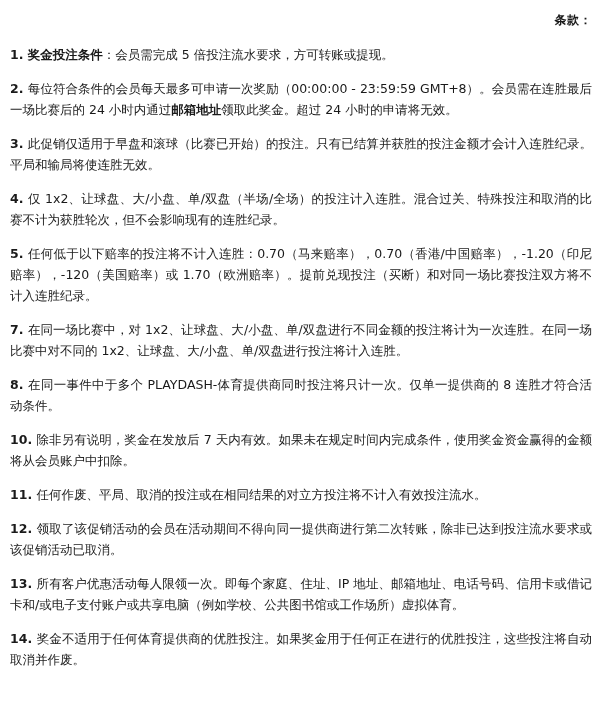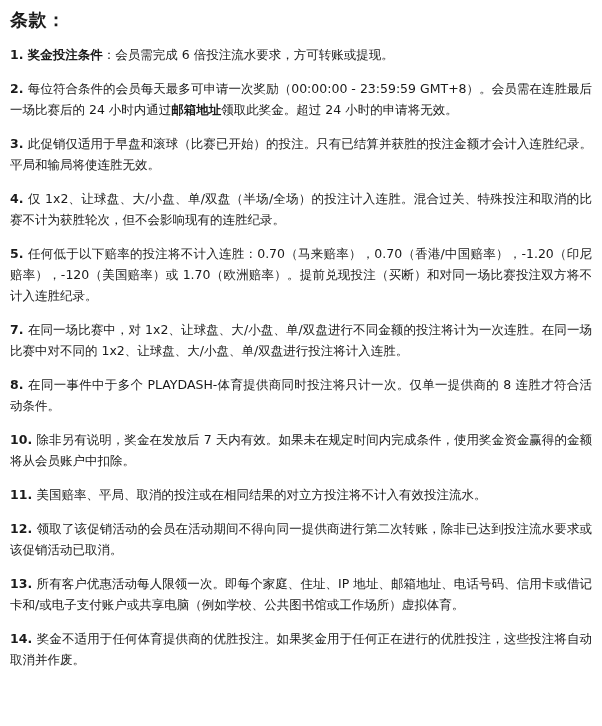--- a/index.html
+++ b/index.html
@@ -13,25 +13,26 @@
     overflow: hidden;
     font-family: "DejaVu Sans", "Liberation Sans", sans-serif;
     color: #1a1a1a;
   }
   .page {
     box-sizing: border-box;
     width: 602px;
     padding: 8px 10px 0 10px;
   }
   .doc-title {
-    font-size: 18px;
+    font-size: 12px;
     font-weight: bold;
     line-height: 20px;
     margin: 2px 0 14px 0;
     letter-spacing: 0.5px;
+    text-align: right;
   }
   .terms-list {
     margin: 0;
     padding: 0;
     list-style: none;
   }
   .term-item {
     display: block;
     font-size: 12.5px;
     line-height: 21px;
@@ -50,26 +51,26 @@
     font-weight: bold;
     margin-top: 26px;
   }
 </style>
 </head>
 <body>
 
 <div class="page">
   <div class="doc-title">条款：</div>
   <div class="terms-list" id="terms-list">
-      <div class="term-item"><span class="term-num">1. </span><span class="bold-seg">奖金投注条件</span><span class="term-text">：会员需完成 6 倍投注流水要求，方可转账或提现。</span></div>
+      <div class="term-item"><span class="term-num">1. </span><span class="bold-seg">奖金投注条件</span><span class="term-text">：会员需完成 5 倍投注流水要求，方可转账或提现。</span></div>
       <div class="term-item"><span class="term-num">2. </span><span class="term-text">每位符合条件的会员每天最多可申请一次奖励（00:00:00 - 23:59:59 GMT+8）。会员需在连胜最后一场比赛后的 24 小时内通过<b>邮箱地址</b>领取此奖金。超过 24 小时的申请将无效。</span></div>
       <div class="term-item"><span class="term-num">3. </span><span class="term-text">此促销仅适用于早盘和滚球（比赛已开始）的投注。只有已结算并获胜的投注金额才会计入连胜纪录。平局和输局将使连胜无效。</span></div>
       <div class="term-item"><span class="term-num">4. </span><span class="term-text">仅 1x2、让球盘、大/小盘、单/双盘（半场/全场）的投注计入连胜。混合过关、特殊投注和取消的比赛不计为获胜轮次，但不会影响现有的连胜纪录。</span></div>
       <div class="term-item"><span class="term-num">5. </span><span class="term-text">任何低于以下赔率的投注将不计入连胜：0.70（马来赔率），0.70（香港/中国赔率），-1.20（印尼赔率），-120（美国赔率）或 1.70（欧洲赔率）。提前兑现投注（买断）和对同一场比赛投注双方将不计入连胜纪录。</span></div>
       <div class="term-item"><span class="term-num">7. </span><span class="term-text">在同一场比赛中，对 1x2、让球盘、大/小盘、单/双盘进行不同金额的投注将计为一次连胜。在同一场比赛中对不同的 1x2、让球盘、大/小盘、单/双盘进行投注将计入连胜。</span></div>
       <div class="term-item"><span class="term-num">8. </span><span class="term-text">在同一事件中于多个 PLAYDASH-体育提供商同时投注将只计一次。仅单一提供商的 8 连胜才符合活动条件。</span></div>
       <div class="term-item"><span class="term-num">10. </span><span class="term-text">除非另有说明，奖金在发放后 7 天内有效。如果未在规定时间内完成条件，使用奖金资金赢得的金额将从会员账户中扣除。</span></div>
-      <div class="term-item"><span class="term-num">11. </span><span class="term-text">美国赔率、平局、取消的投注或在相同结果的对立方投注将不计入有效投注流水。</span></div>
+      <div class="term-item"><span class="term-num">11. </span><span class="term-text">任何作废、平局、取消的投注或在相同结果的对立方投注将不计入有效投注流水。</span></div>
       <div class="term-item"><span class="term-num">12. </span><span class="term-text">领取了该促销活动的会员在活动期间不得向同一提供商进行第二次转账，除非已达到投注流水要求或该促销活动已取消。</span></div>
       <div class="term-item"><span class="term-num">13. </span><span class="term-text">所有客户优惠活动每人限领一次。即每个家庭、住址、IP 地址、邮箱地址、电话号码、信用卡或借记卡和/或电子支付账户或共享电脑（例如学校、公共图书馆或工作场所）虚拟体育。</span></div>
       <div class="term-item"><span class="term-num">14. </span><span class="term-text">奖金不适用于任何体育提供商的优胜投注。如果奖金用于任何正在进行的优胜投注，这些投注将自动取消并作废。</span></div>
     </div>
 </div>
 
 </body></html>

